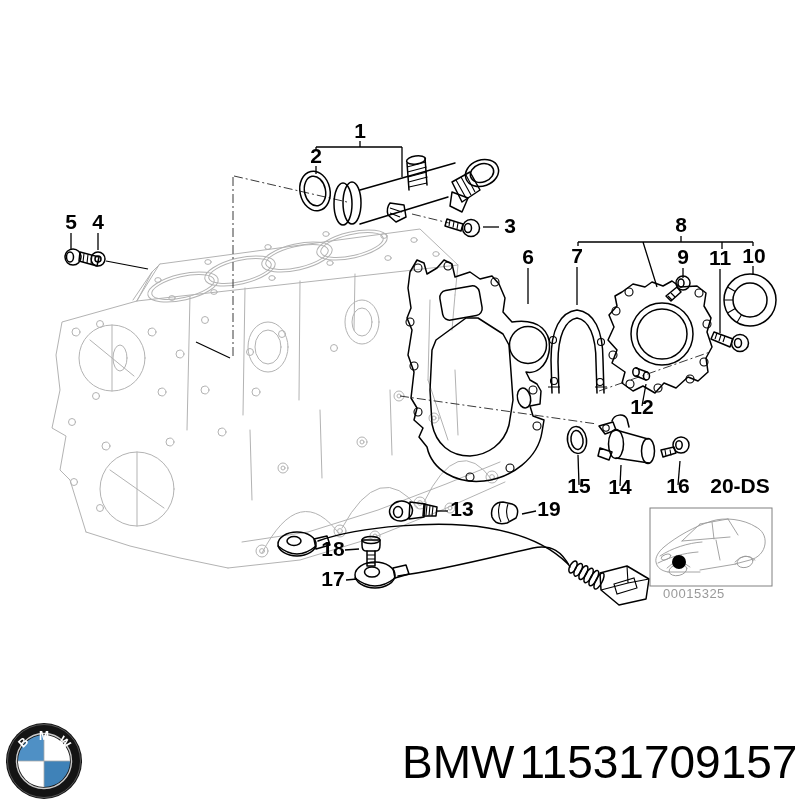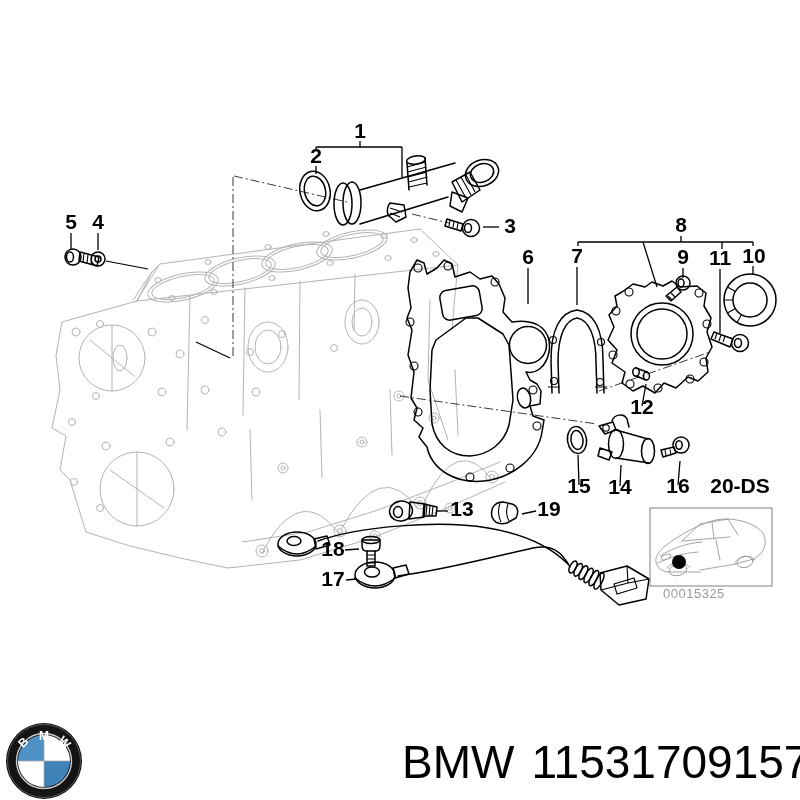--- a/index.html
+++ b/index.html
@@ -3,21 +3,21 @@
 <meta charset="utf-8">
 <style>
   html,body{margin:0;padding:0;background:#fff;}
   .stage{position:relative;width:800px;height:800px;background:#fff;overflow:hidden;
          font-family:"Liberation Sans",sans-serif;}
   svg.art{position:absolute;left:0;top:0;}
   .callout{font:bold 21px "Liberation Sans",sans-serif;fill:#000;text-anchor:middle;}
   .inset-code{font:13px "Liberation Sans",sans-serif;fill:#9a9a9a;letter-spacing:.5px;}
   .partnum{position:absolute;left:402px;top:735px;font-size:46px;font-weight:400;
            color:#000;white-space:nowrap;}
-  .partnum .brand{margin-right:17px;}
+  .partnum .brand{margin-right:5px;}
   .logo-letter{font:bold 12px "Liberation Sans",sans-serif;fill:#fff;text-anchor:middle;}
   .blockline{stroke:#b3b3b3;stroke-width:1;fill:none;stroke-linecap:round;stroke-linejoin:round;}
   .partline{stroke:#000;stroke-width:1.5;fill:none;stroke-linecap:round;stroke-linejoin:round;}
   .thinpart{stroke:#000;stroke-width:1.1;fill:none;}
   .leader{stroke:#000;stroke-width:1.3;fill:none;}
   .axis{stroke:#3a3a3a;stroke-width:1;fill:none;stroke-dasharray:9 3 2 3;}
   .carline{stroke:#9a9a9a;stroke-width:.9;fill:none;stroke-linecap:round;stroke-linejoin:round;}
 </style>
 </head>
 <body>

